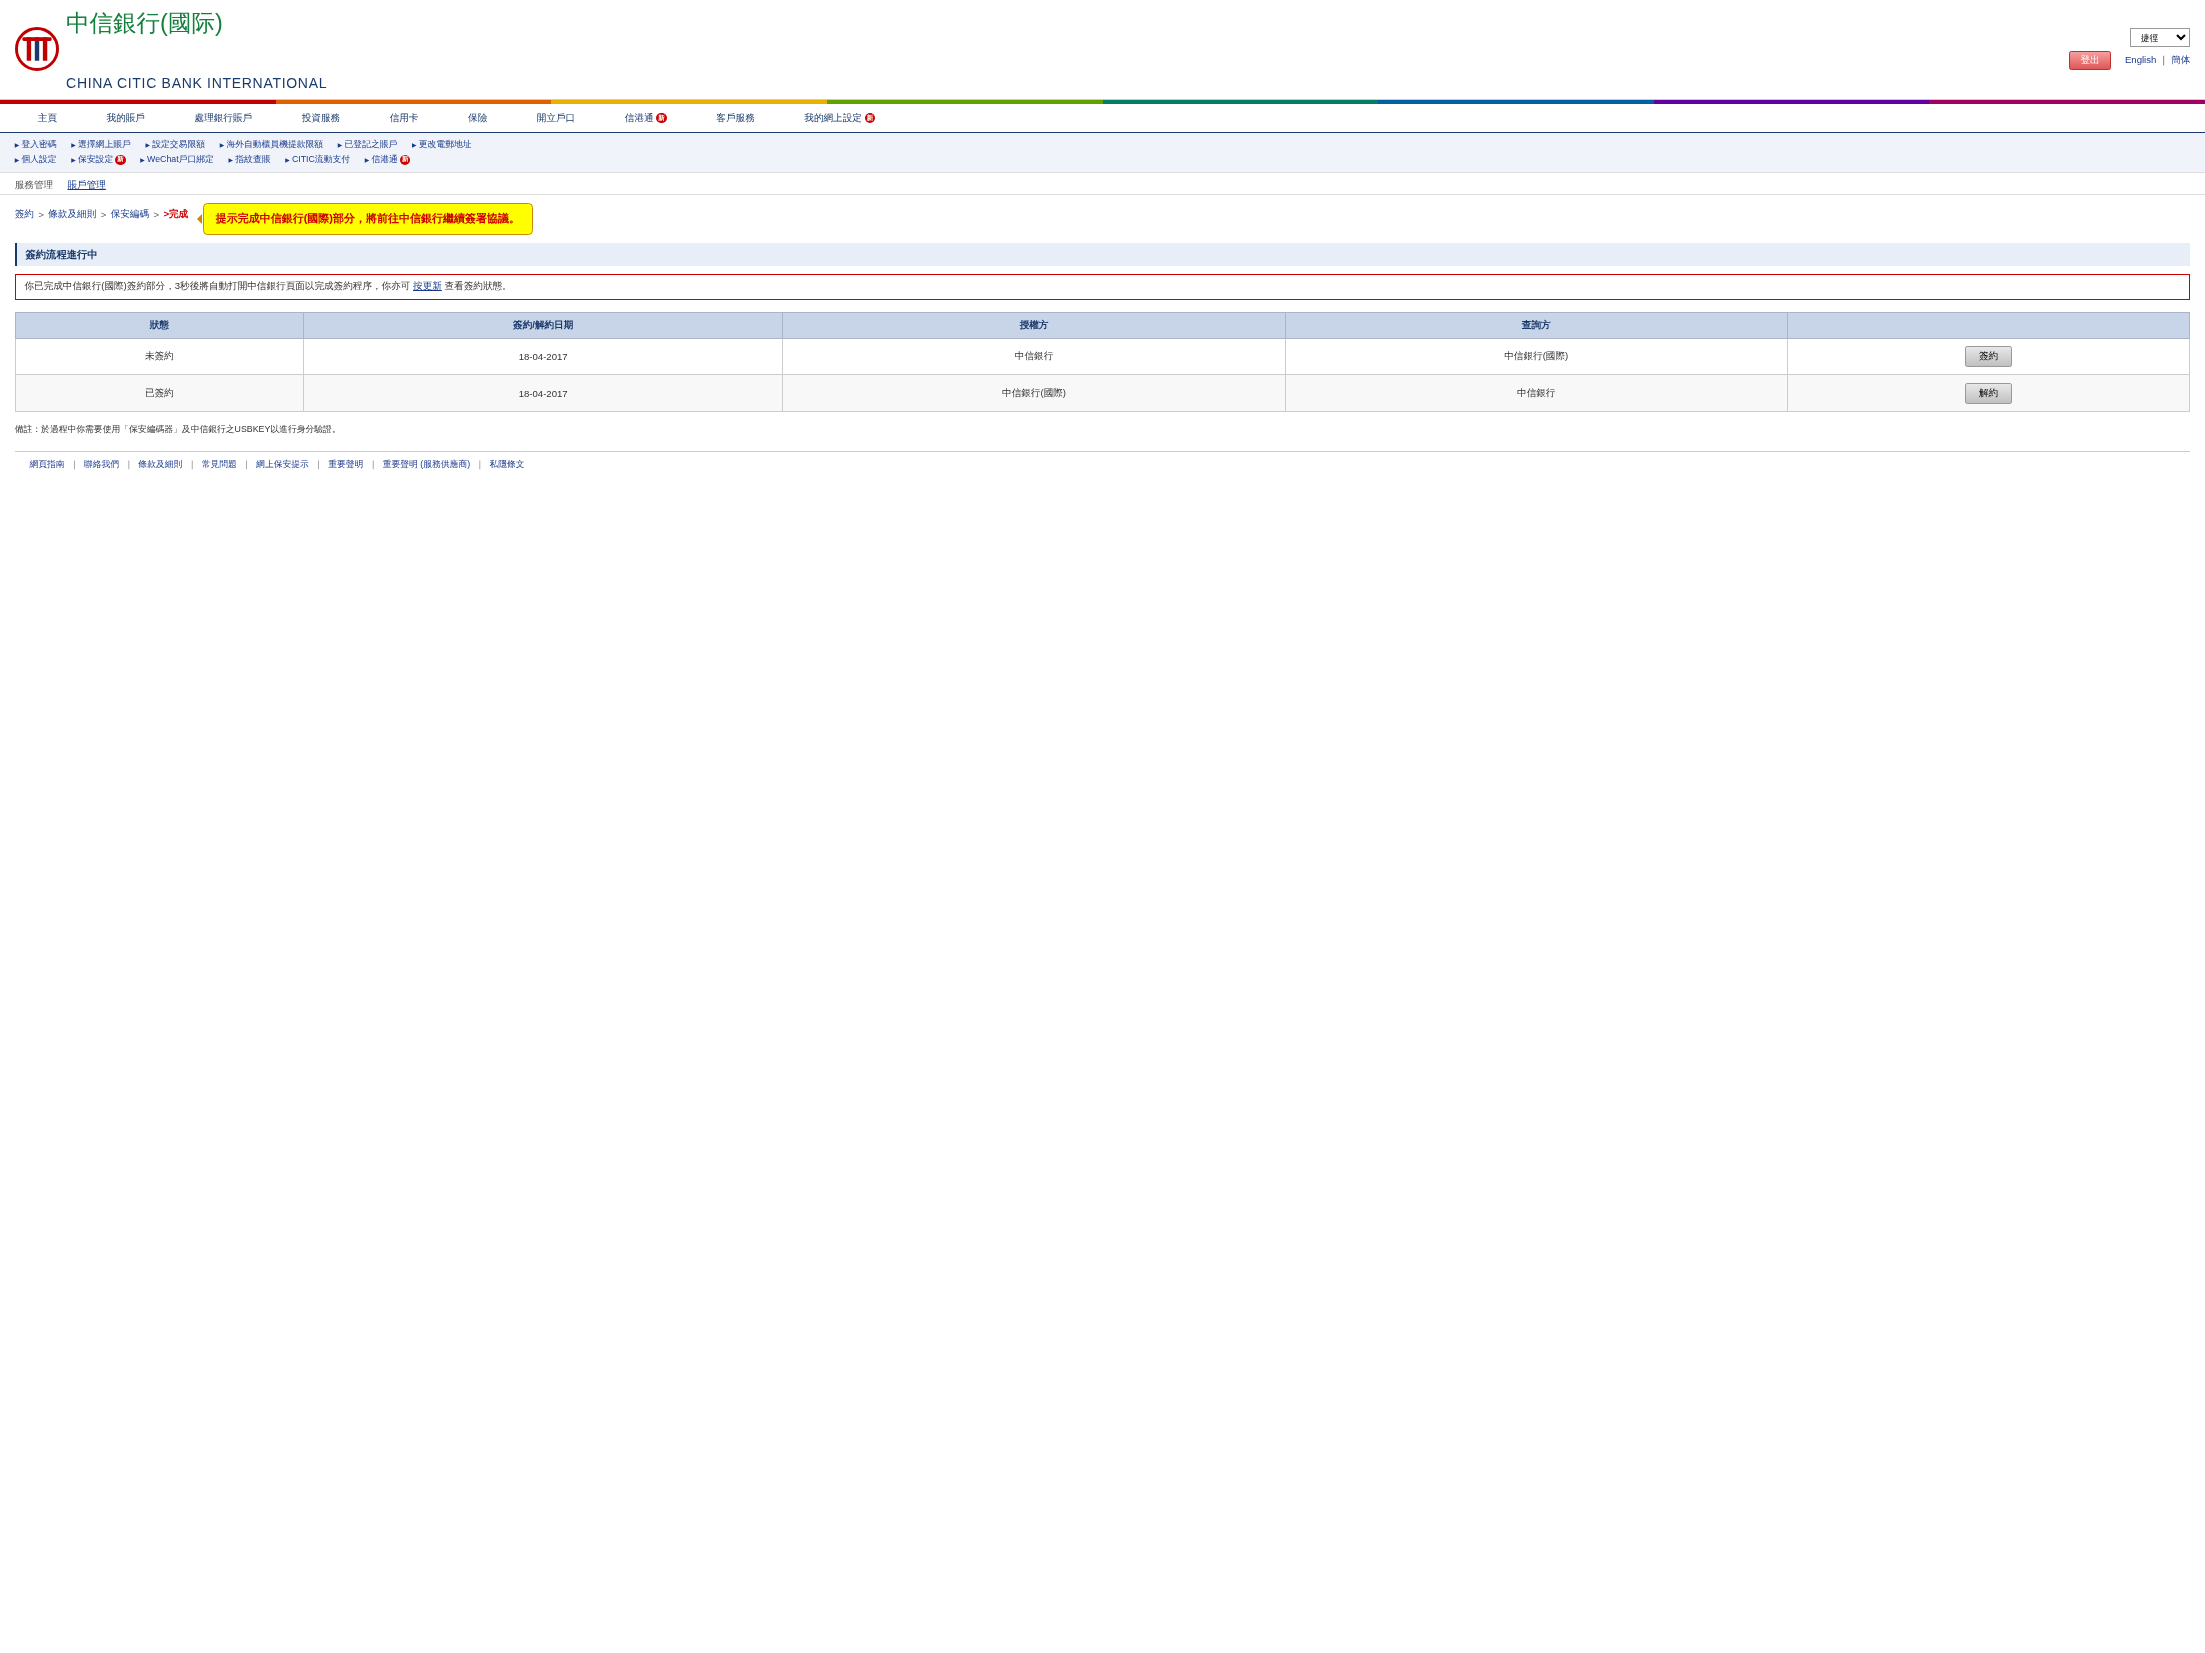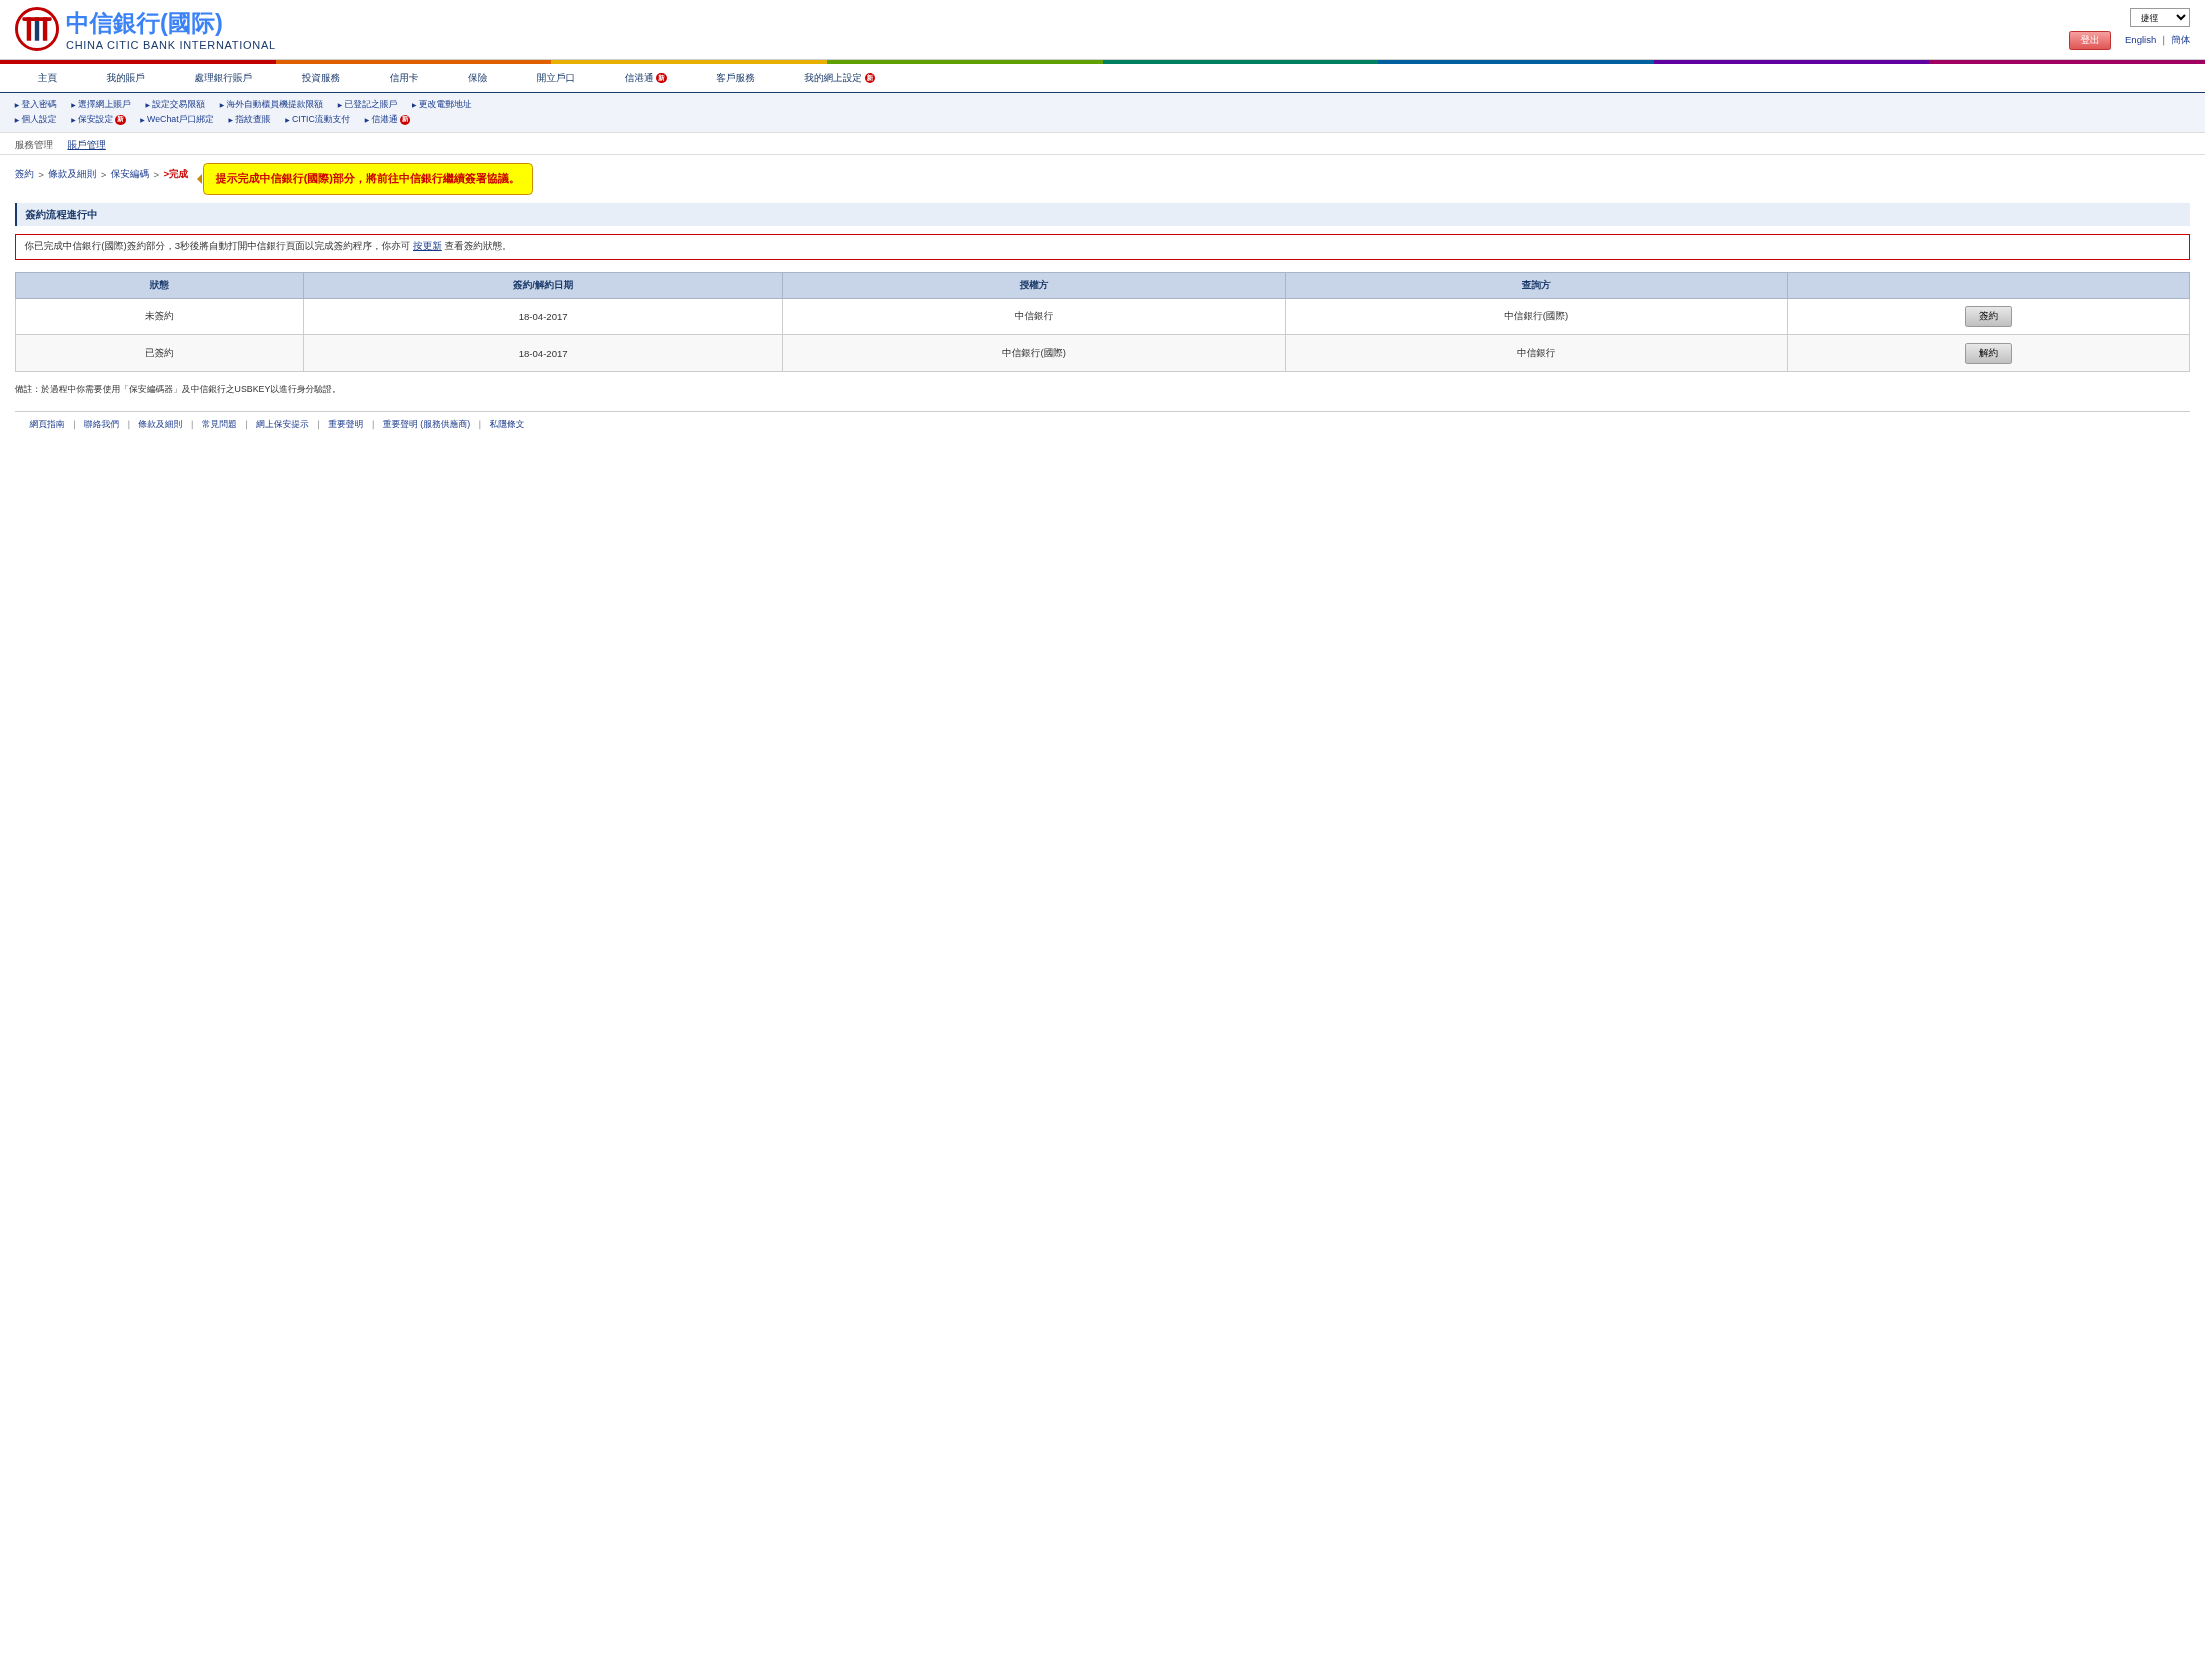--- a/index.html
+++ b/index.html
@@ -3,22 +3,22 @@
   <meta charset="utf-8">
   <style>
     * { margin: 0; padding: 0; box-sizing: border-box; }
     body { font-family: "Microsoft JhengHei", "Microsoft YaHei", Arial, sans-serif; font-size: 9.6px; background: #fff; color: #333; min-width: 662px; }
 
     
     .header { display: flex; align-items: center; justify-content: space-between; padding: 7.4px 14.7px; border-bottom: 0.7px solid #ccc; }
     .logo-area { display: flex; align-items: center; gap: 7.4px; }
     .logo-icon { width: 44px; height: 44px; }
     .logo-text { display: flex; flex-direction: column; }
-    .logo-chinese { font-size: 23.5px; font-weight: bold; color: #3b82f6; }
-    .logo-english { font-size: 11px; color: #1a3a6b; letter-spacing: 0.7px; }
+    .logo-chinese { font-size: 23.5px; font-weight: normal; color: #15803d; }
+    .logo-english { font-size: 14px; color: #1a3a6b; letter-spacing: 0.7px; margin-top: 36px; }
     .header-right { display: flex; flex-direction: column; align-items: flex-end; gap: 4.4px; }
     .shortcut-row { display: flex; align-items: center; gap: 5.9px; }
     .shortcut-select { padding: 2.2px 14.7px 2.2px 5.9px; border: 0.7px solid #999; font-size: 8.8px; background: #fff; }
     .login-row { display: flex; align-items: center; gap: 14px; }
     .login-btn { background: linear-gradient(to bottom, #f5a0a0, #e05555); color: white; border: 0.7px solid #c03030; padding: 2.2px 10.3px; border-radius: 2.2px; font-size: 9.6px; cursor: pointer; }
     .lang-links { font-size: 9.6px; color: #333; }
     .lang-links a { color: #1a3a8c; text-decoration: none; }
 
     
     .color-bar { display: flex; height: 4.4px; }

